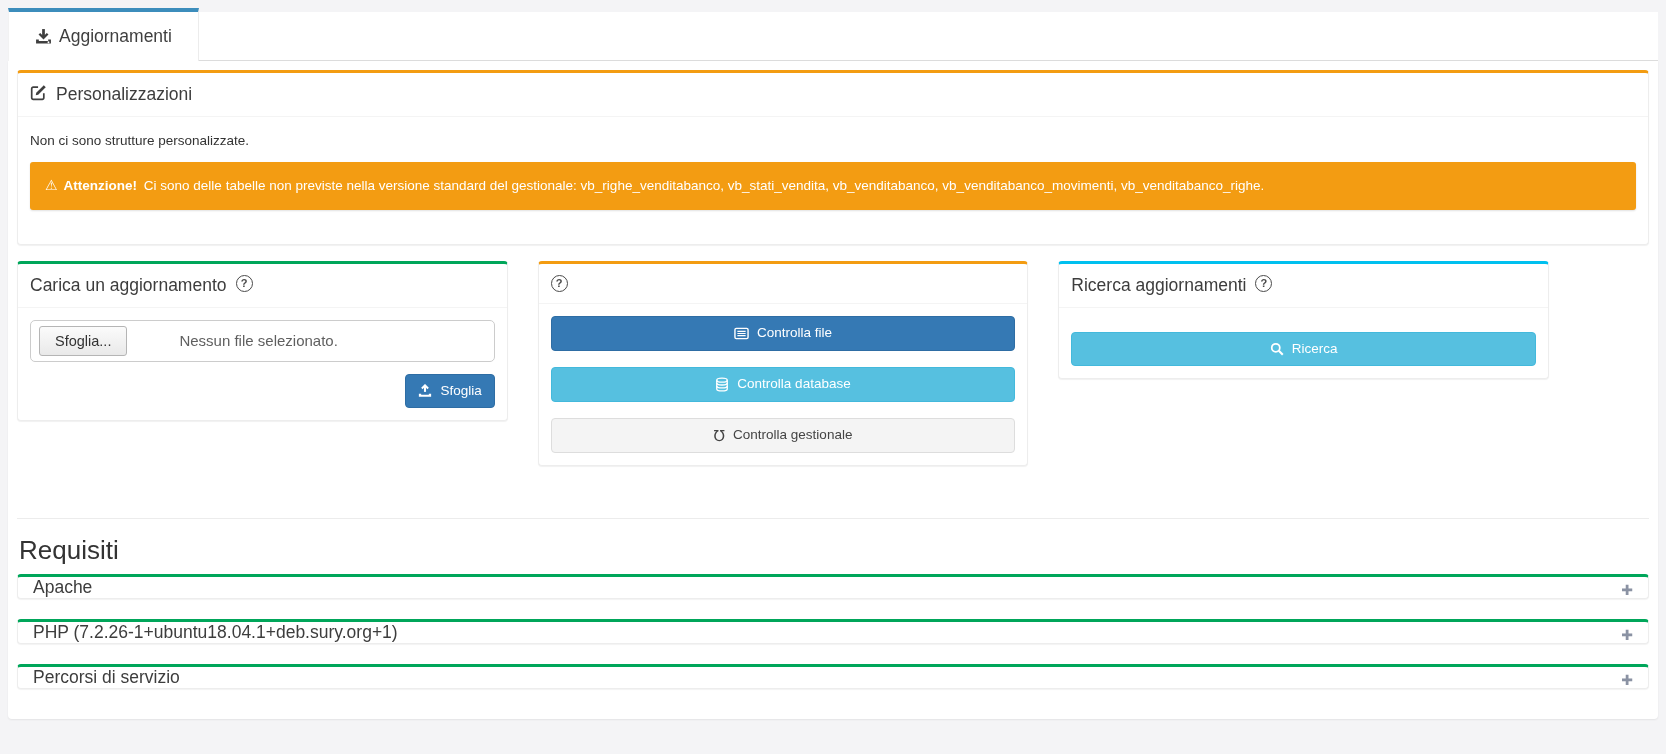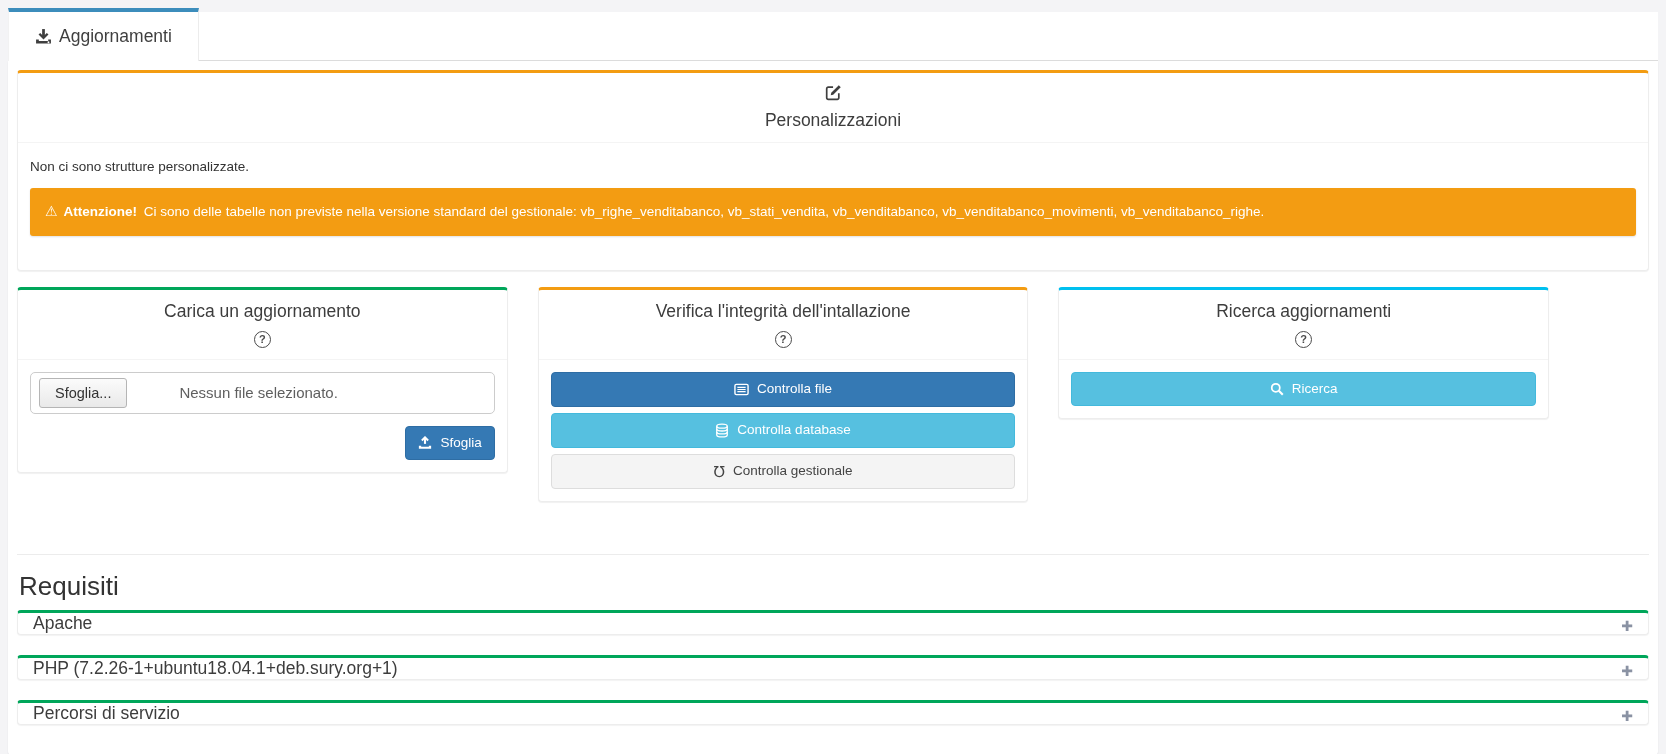--- a/index.html
+++ b/index.html
@@ -29,24 +29,23 @@
 
   
   .card {
     background:#fff; border:1px solid #ededed; border-radius:4px;
     box-shadow:0 1px 1px rgba(0,0,0,.06);
   }
   .card.top-warning { border-top:3px solid #f39c12; }
   .card.top-success { border-top:3px solid #00a65a; }
   .card.top-info    { border-top:3px solid #00c0ef; }
   .card-header {
-    display:flex; align-items:center; gap:9px;
+    display:flex; gap:9px;
     padding:11px 12px; font-size:17.5px; color:#3d3d3d;
     border-bottom:1px solid #f4f4f4;
-    flex-direction:column;
   }
   .card-body { padding:12px; font-size:13.5px; }
 
   .empty-msg { margin:4px 0 14px; font-size:13.5px; color:#333; }
 
   .alert-warning {
     background:#f39c12; color:#fff; border-radius:3px;
     padding:14px 15px; font-size:13.5px; line-height:1.45;
     box-shadow:0 1px 2px rgba(0,0,0,.12);
     margin:2px 0 22px;
@@ -60,22 +59,22 @@
   
   .btn {
     display:flex; align-items:center; justify-content:center; gap:8px;
     font-family:inherit; font-size:13.5px; line-height:1;
     padding:9px 12px; border-radius:4px; border:1px solid transparent;
     cursor:pointer; white-space:nowrap;
   }
   .btn-primary { background:#3579b4; border-color:#2e6da4; color:#fff; }
   .btn-info    { background:#56c0e0; border-color:#43b9dc; color:#fff; }
   .btn-default { background:#f4f4f4; border-color:#ddd; color:#444; }
-  .btn-block   { width:100%; margin-bottom:6px; }
-  .btn-block:last-child { margin-bottom:0; }
+  .btn-block   { width:100%; margin-bottom:16px; }
+  .btn-block:last-child { margin-bottom:0;margin-top:12px; }
 
   
   .file-box {
     display:flex; align-items:center; gap:8px;
     border:1px solid #ccc; border-radius:5px;
     height:42px; padding:0 8px; margin-bottom:12px;
   }
   .browse-btn {
     background:linear-gradient(#fbfbfb,#e9e9e9);
     border:1px solid #b5b5b5; border-radius:3px;
@@ -176,21 +175,20 @@
                 <span>Sfoglia</span>
               </button>
             </div>
           </div>
         </div>
       </div>
 
       <div class="col">
         <div class="card top-warning">
           <div class="card-header">
-            <span>Verifica l'integrità dell'intallazione</span>
             <span class="help">?</span>
           </div>
           <div class="card-body">
             <button class="btn btn-primary btn-block">
               <span>
                 <svg width="15" height="15" viewBox="0 0 16 16">
                   <rect x="1" y="2.5" width="14" height="11" rx="1.5" fill="none" stroke="#fff" stroke-width="1.5"></rect>
                   <path d="M3.6 5.7h8.8M3.6 8h8.8M3.6 10.3h8.8" stroke="#fff" stroke-width="1.3"></path>
                 </svg>
               </span>

